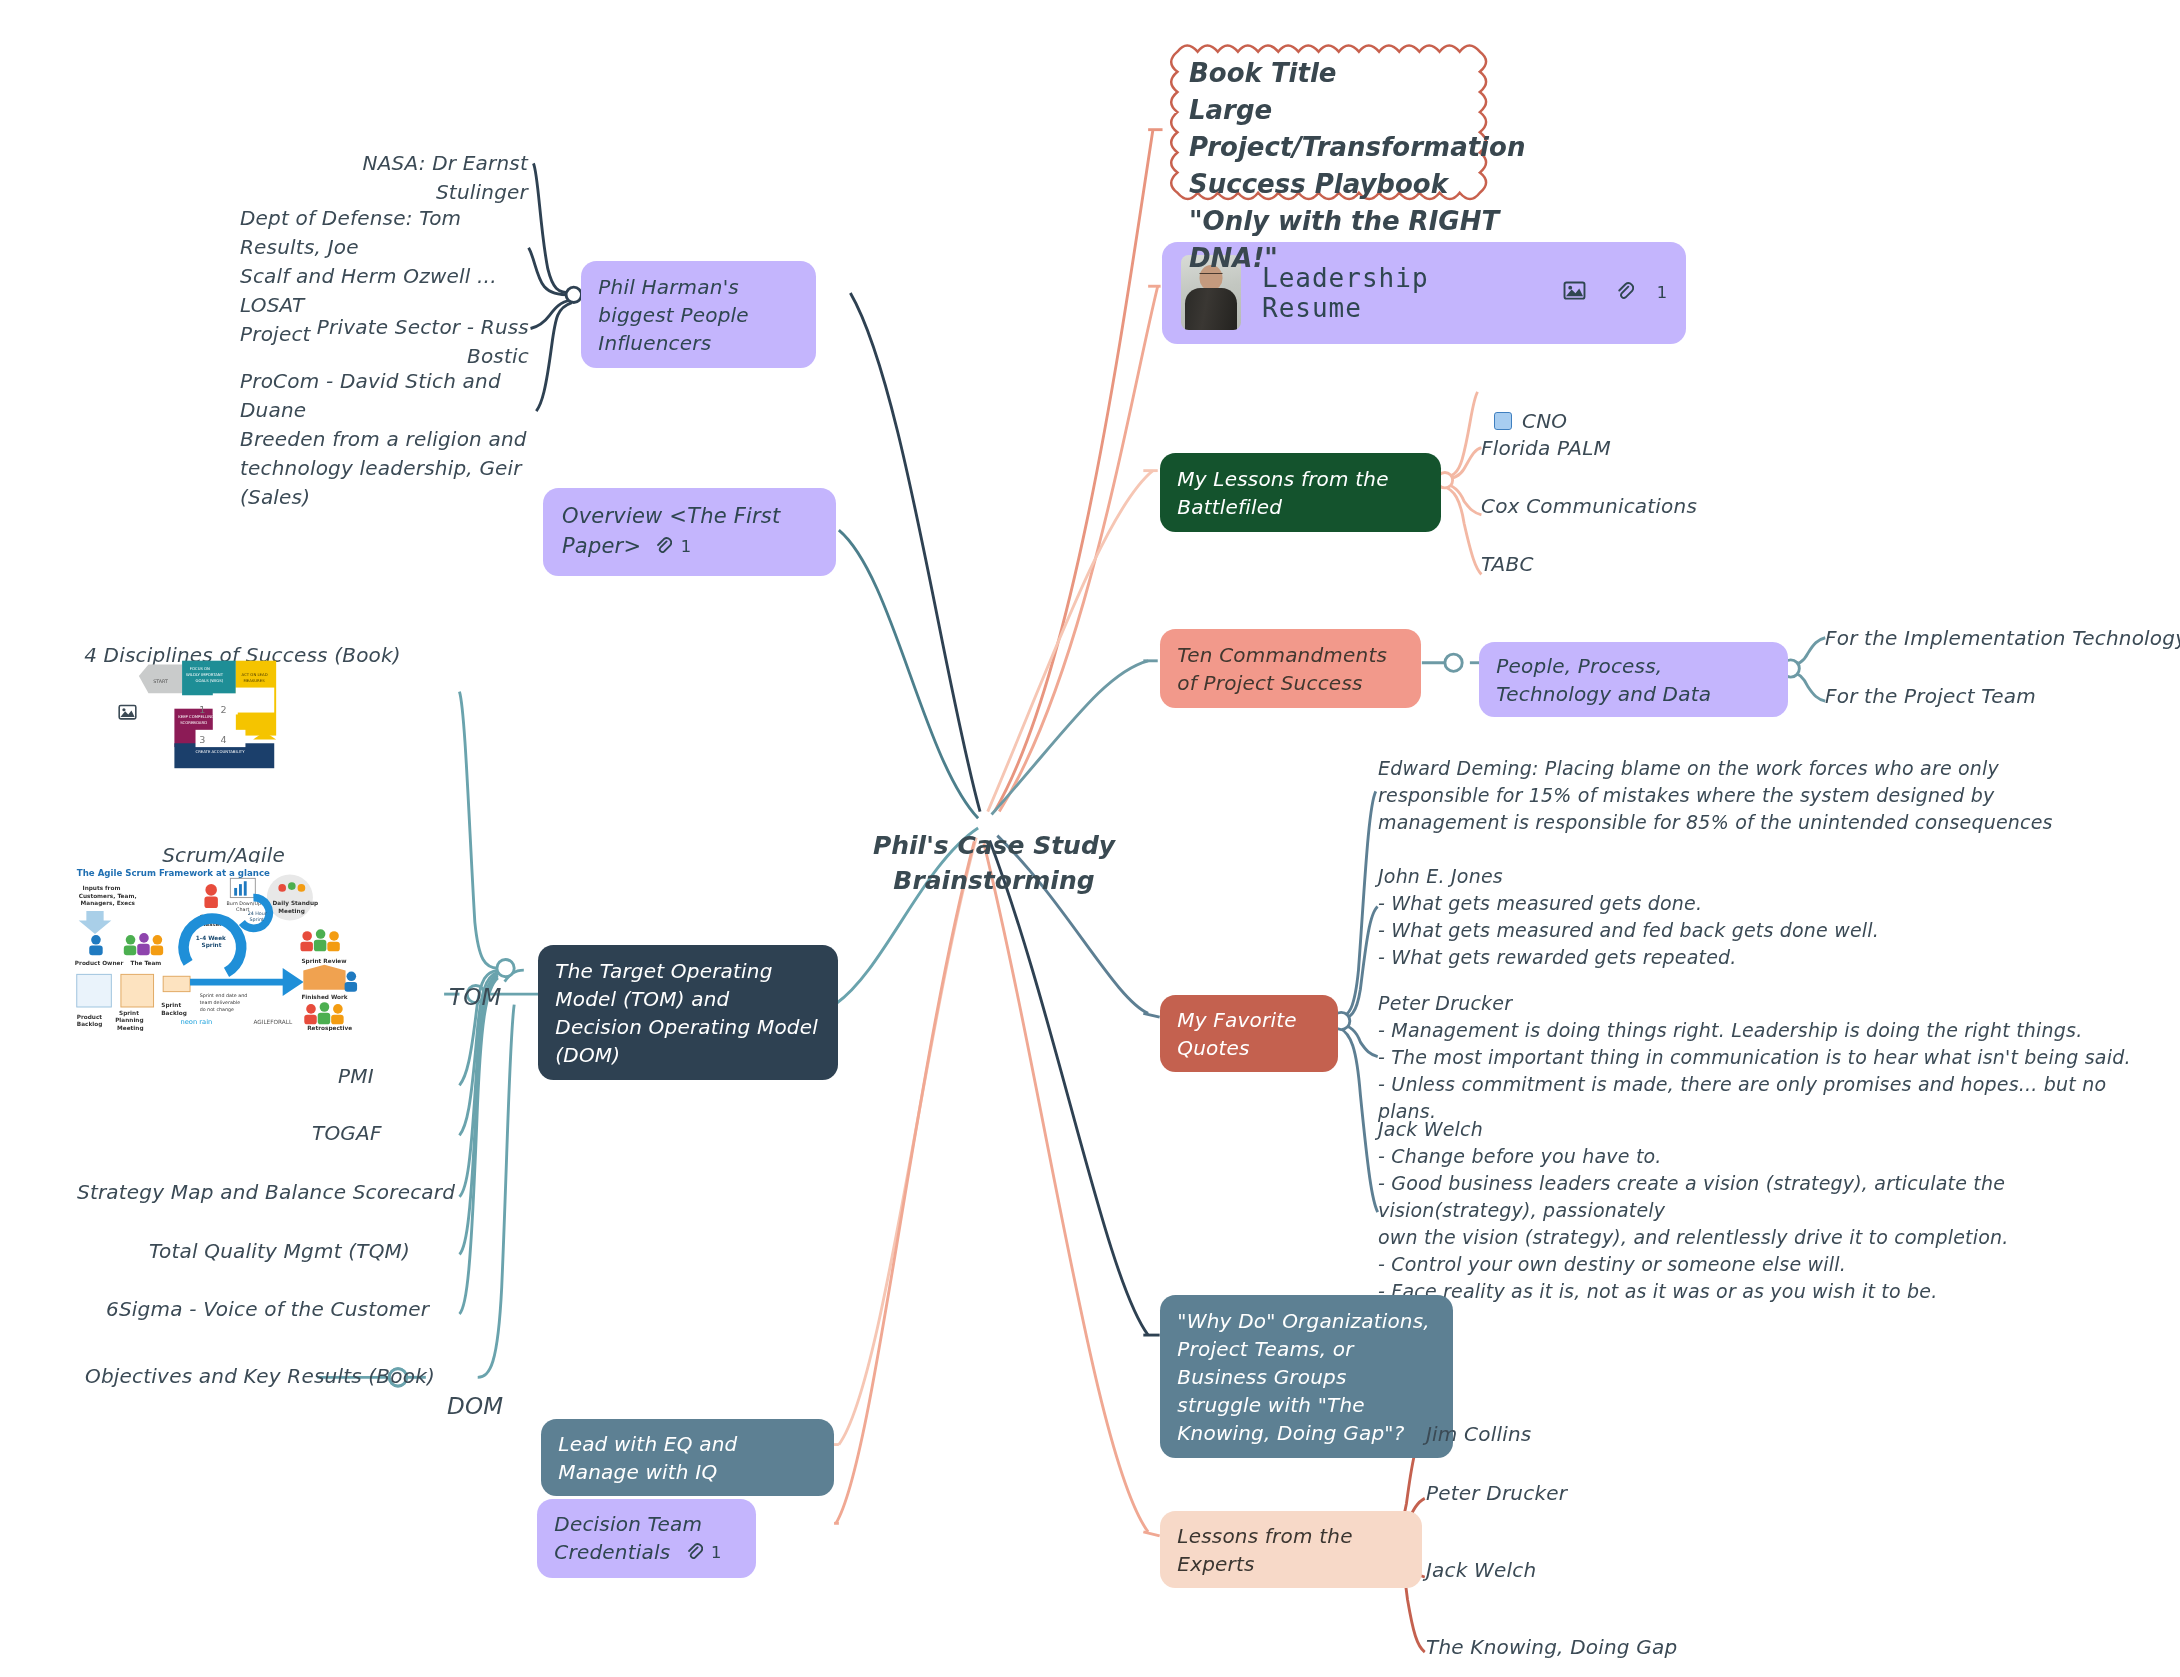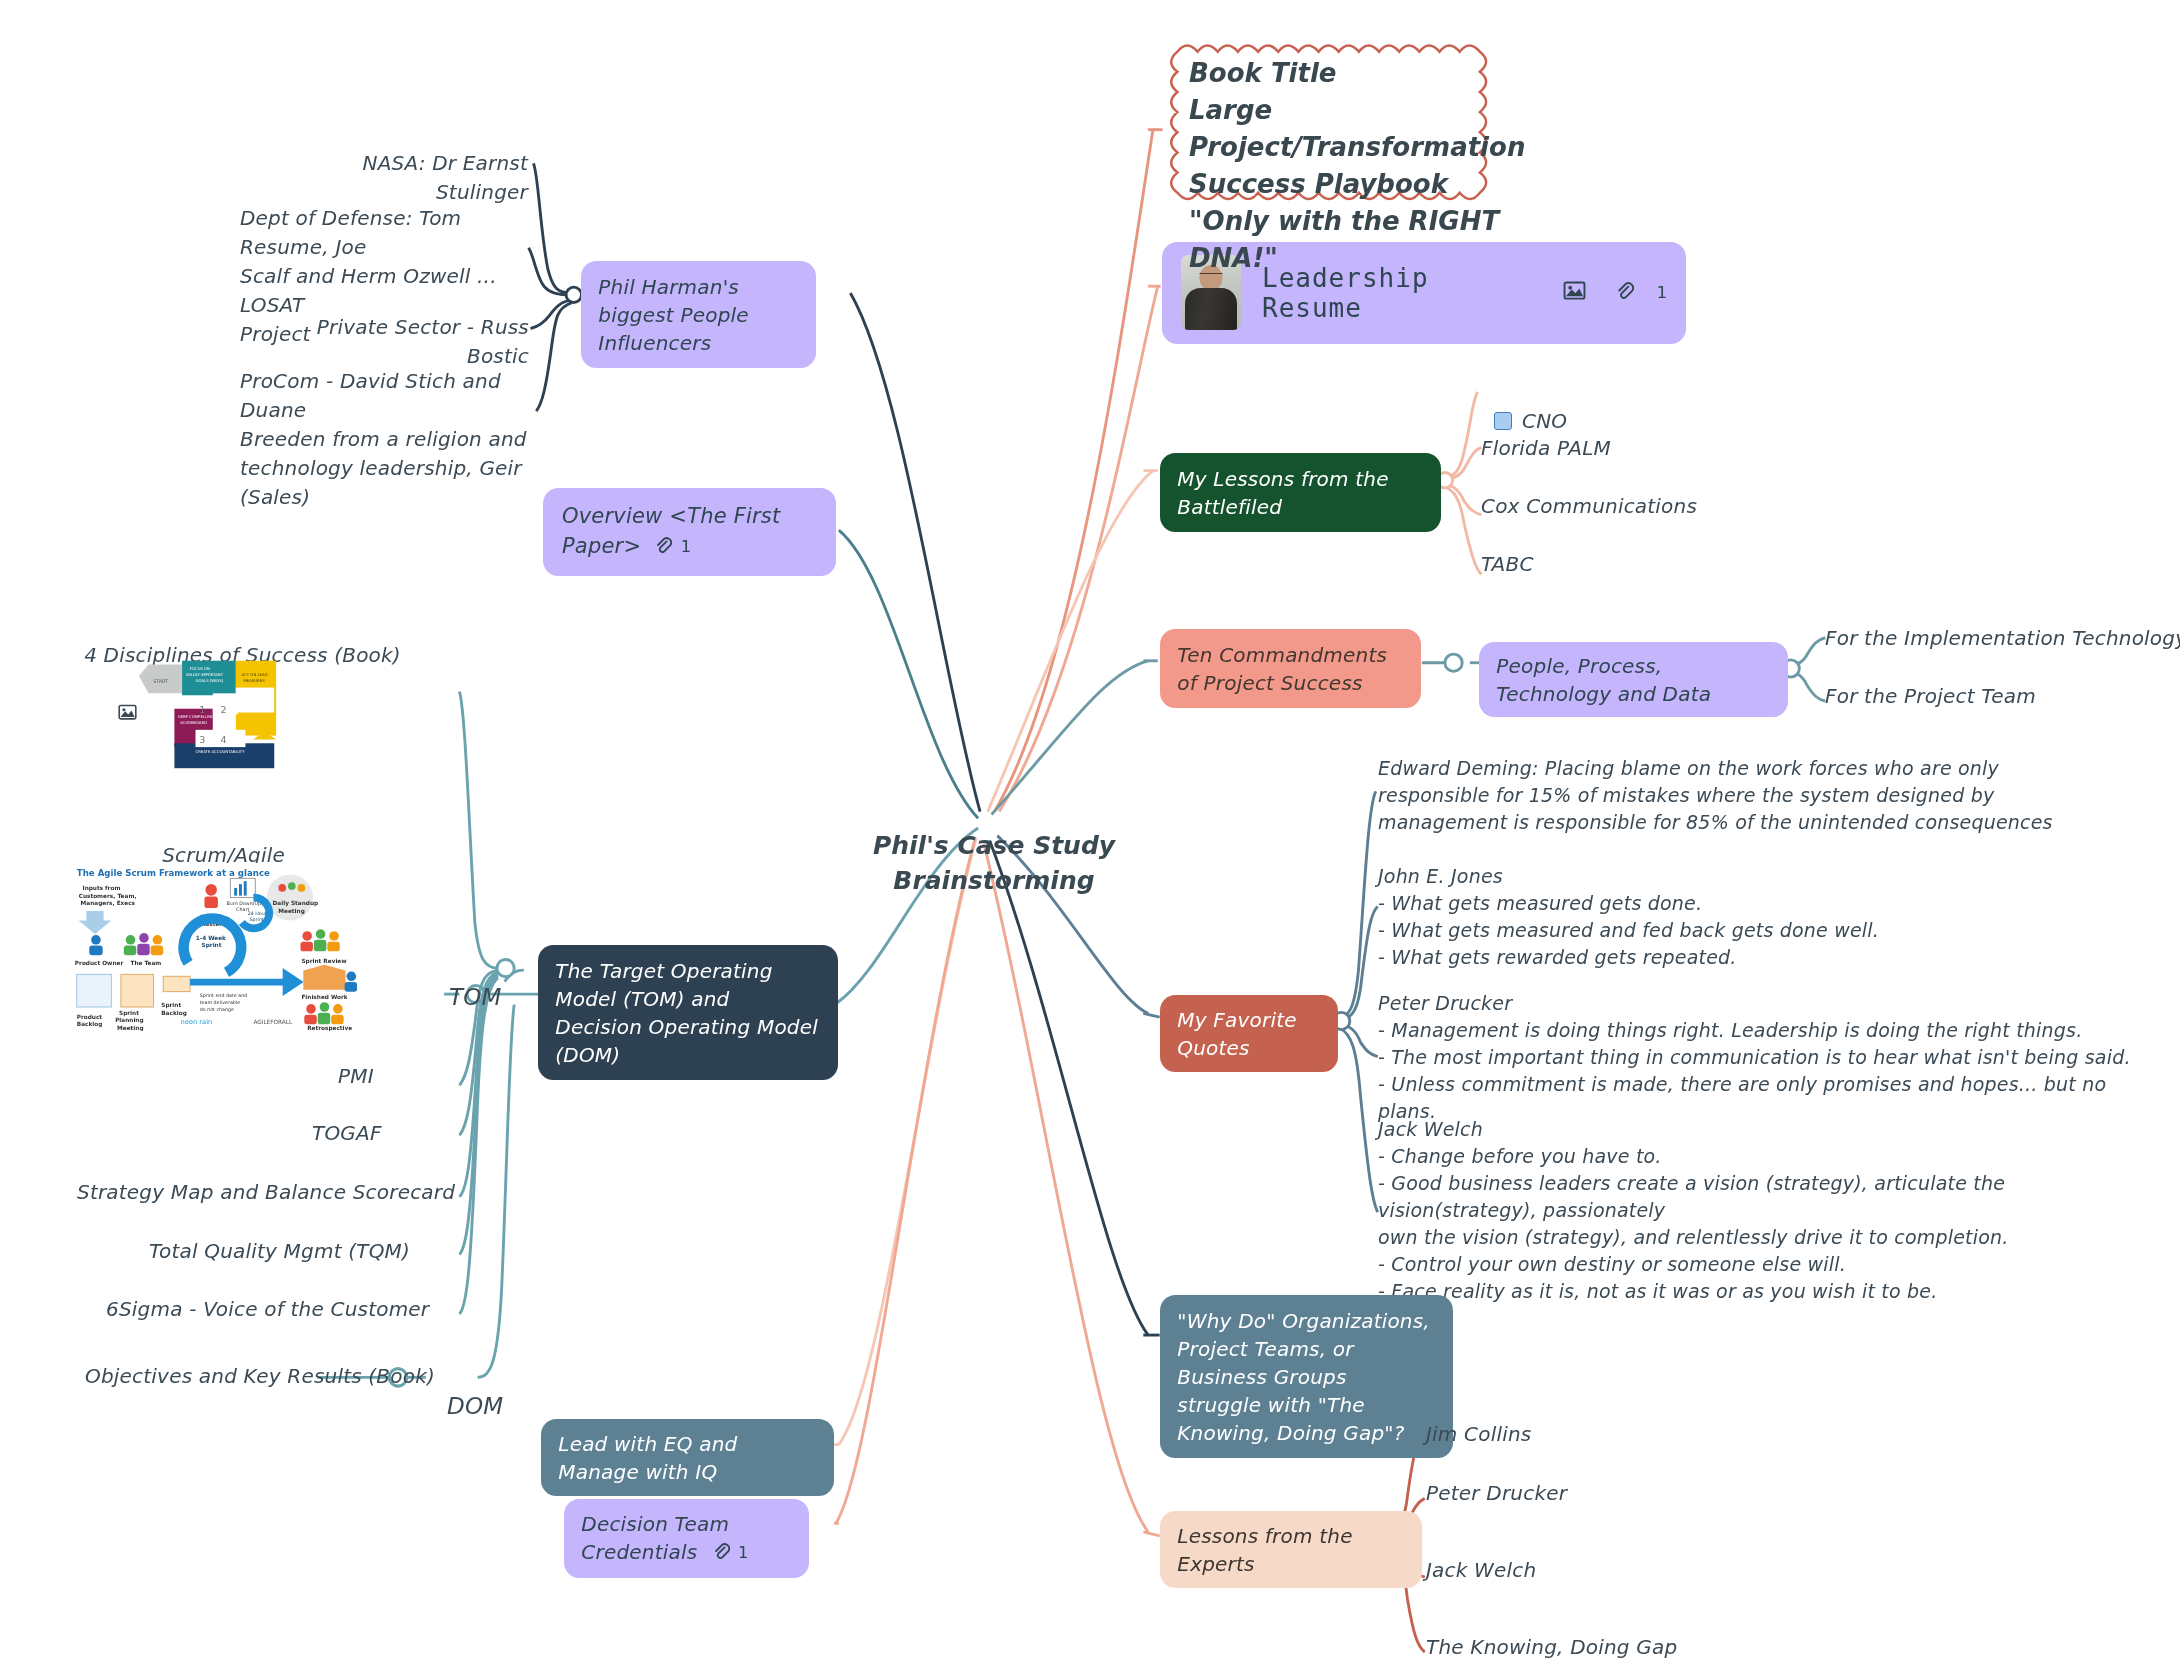--- a/index.html
+++ b/index.html
@@ -250,21 +250,21 @@
 
 <div class="center" style="left:850px;top:793px;width:288px;">
   <span>Phil's Case Study
 Brainstorming</span>
 </div>
 
 <div class="node box sm teal hand" style="left:581px;top:261px;width:235px;">
   <span>Phil Harman's biggest People Influencers</span>
 </div>
 <div class="node plain wrap hand" style="left:288px;top:149px;width:240px;text-align:right;"><span>NASA: Dr Earnst Stulinger</span></div>
-<div class="node plain wrap hand" style="left:240px;top:204px;width:288px;text-align:left;"><span>Dept of Defense: Tom Resume, Joe
+<div class="node plain wrap hand" style="left:240px;top:204px;width:288px;text-align:left;"><span>Dept of Defense: Tom Results, Joe
 Scalf and Herm Ozwell ... LOSAT
 Project</span></div>
 <div class="node plain wrap hand" style="left:279px;top:313px;width:250px;text-align:right;"><span>Private Sector - Russ Bostic</span></div>
 <div class="node plain wrap hand" style="left:240px;top:367px;width:288px;text-align:left;"><span>ProCom - David Stich and Duane
 Breeden from a religion and
 technology leadership, Geir (Sales)</span></div>
 
 <div class="node box teal hand" style="left:543px;top:488px;width:293px;">
   <span>Overview &lt;The First Paper&gt;</span>
   <span class="ic" style="margin-left:5.8px;">
@@ -415,21 +415,21 @@
 <div class="node plain hand" style="left:312px;top:1119px;"><span>TOGAF</span></div>
 <div class="node plain hand" style="left:77px;top:1178px;"><span>Strategy Map and Balance Scorecard</span></div>
 <div class="node plain hand" style="left:149px;top:1237px;"><span>Total Quality Mgmt (TQM)</span></div>
 <div class="node plain hand" style="left:106px;top:1295px;"><span>6Sigma - Voice of the Customer</span></div>
 <div class="node plain hand" style="left:85px;top:1362px;"><span>Objectives and Key Results (Book)</span></div>
 
 <div class="node box sm slate hand" style="left:541px;top:1419px;width:293px;padding:10.6px 17.3px;">
   <span>Lead with EQ and Manage with IQ</span>
 </div>
 
-<div class="node box sm teal hand" style="left:564px;top:1499px;width:245px;padding:10.6px 17.3px;">
+<div class="node box sm teal hand" style="left:537px;top:1499px;width:219px;padding:10.6px 17.3px;">
   <span>Decision Team Credentials</span>
   <span class="ic" style="margin-left:7.7px;">
     <svg width="18" height="18" viewBox="0 0 20 20">
           <path d="M14,6 L7,13 a3,3 0 0 0 4.2,4.2 L18,10.4 a5,5 0 0 0 -7,-7 L4.5,10" fill="none" stroke="#2f4650" stroke-width="2" stroke-linecap="round"></path>
         </svg>
   </span>
   <span class="cnt">1</span>
 </div>
 
 </div>

